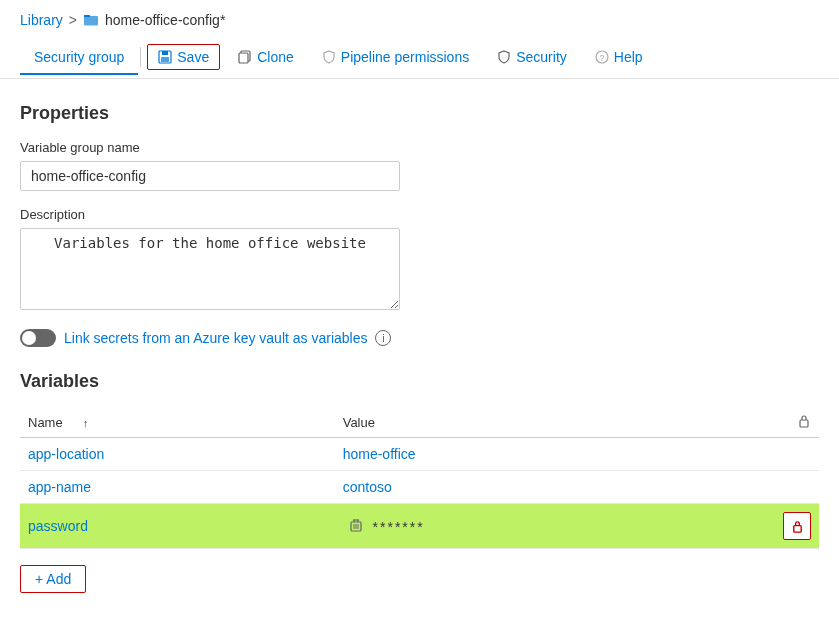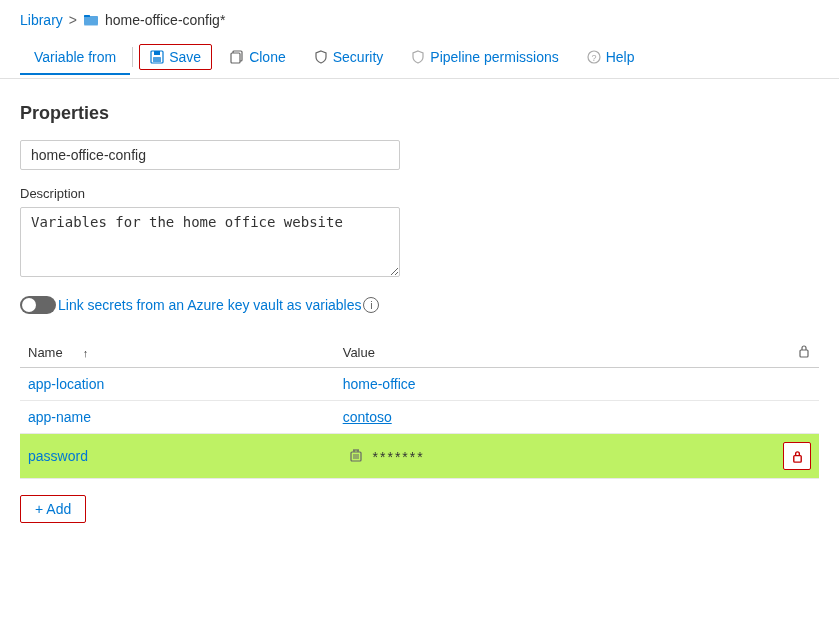--- a/index.html
+++ b/index.html
@@ -58,28 +58,29 @@
     .form-input {
       width: 380px;
       padding: 6px 10px;
       border: 1px solid #ccc;
       border-radius: 2px;
       font-size: 14px;
       color: #333;
       outline: none;
     }
     textarea.form-input {
-      height: 70px;
+      height: 82px;
       resize: vertical;
+      text-align: center;
     }
 
     .toggle-row {
       display: flex;
       align-items: center;
-      gap: 2px;
+      gap: 8px;
       margin: 16px 0 24px 0;
     }
     .toggle {
       width: 36px;
       height: 18px;
       background: #666;
       border-radius: 10px;
       position: relative;
       cursor: pointer;
     }
@@ -177,87 +178,89 @@
   <svg width="16" height="16" viewBox="0 0 16 16" fill="none" xmlns="http://www.w3.org/2000/svg">
     <rect x="1" y="4" width="14" height="10" rx="1" fill="#0078d4" opacity="0.3"></rect>
     <rect x="1" y="3" width="6" height="2" rx="0.5" fill="#0078d4"></rect>
     <rect x="1" y="4" width="14" height="9" rx="1" fill="#0078d4" opacity="0.5"></rect>
   </svg>
   <span class="current">home-office-config*</span>
 </div>
 
 <div class="toolbar">
   <div class="tab-item active">
-    <span>Variable from</span>
+    <span>Security group</span>
   </div>
   <div class="toolbar-sep"></div>
   <div class="tab-item save-tab">
 
     <svg width="14" height="14" viewBox="0 0 14 14" fill="#0078d4">
       <rect x="1" y="1" width="12" height="12" rx="1" fill="none" stroke="#0078d4" stroke-width="1.2"></rect>
       <rect x="4" y="1" width="6" height="4" fill="#0078d4"></rect>
       <rect x="3" y="7" width="8" height="5" rx="0.5" fill="#0078d4" opacity="0.7"></rect>
     </svg>
     <span>Save</span>
   </div>
   <div class="tab-item">
 
     <svg width="14" height="14" viewBox="0 0 14 14" fill="none">
       <rect x="3" y="1" width="9" height="10" rx="1" stroke="#666" stroke-width="1.2"></rect>
       <rect x="1" y="3" width="9" height="10" rx="1" fill="white" stroke="#666" stroke-width="1.2"></rect>
     </svg>
     <span>Clone</span>
   </div>
   <div class="tab-item">
+    <svg width="14" height="14" viewBox="0 0 14 14" fill="none">
+      <path d="M7 1L12 3v4c0 3-2.5 5-5 6C4.5 12 2 10 2 7V3L7 1z" stroke="#aaa" stroke-width="1.2" fill="none"></path>
+    </svg>
+    <span>Pipeline permissions</span>
+  </div>
+  <div class="tab-item">
 
     <svg width="14" height="14" viewBox="0 0 14 14" fill="none">
       <path d="M7 1L12 3v4c0 3-2.5 5-5 6C4.5 12 2 10 2 7V3L7 1z" stroke="#666" stroke-width="1.2" fill="none"></path>
     </svg>
     <span>Security</span>
-  </div>
-  <div class="tab-item">
-    <svg width="14" height="14" viewBox="0 0 14 14" fill="none">
-      <path d="M7 1L12 3v4c0 3-2.5 5-5 6C4.5 12 2 10 2 7V3L7 1z" stroke="#aaa" stroke-width="1.2" fill="none"></path>
-    </svg>
-    <span>Pipeline permissions</span>
   </div>
   <div class="tab-item">
 
     <svg width="14" height="14" viewBox="0 0 14 14" fill="none">
       <circle cx="7" cy="7" r="6" stroke="#aaa" stroke-width="1.2"></circle>
       <text x="7" y="11" text-anchor="middle" font-size="9" fill="#aaa">?</text>
     </svg>
     <span>Help</span>
   </div>
 </div>
 
 <div class="content">
 
   <div>
     <h2 class="section-title">Properties</h2>
 
     <div class="form-group">
+      <label class="form-label">Variable group name</label>
       <input type="text" class="form-input" value="home-office-config" style="">
     </div>
 
     <div class="form-group">
       <label class="form-label">Description</label>
       <textarea class="form-input" style="">Variables for the home office website</textarea>
     </div>
 
     <div class="toggle-row">
       <div class="toggle">
         <div class="toggle-knob"></div>
       </div>
       <span class="toggle-label">Link secrets from an Azure key vault as variables</span>
       <div class="info-icon">i</div>
     </div>
   </div>
 
   <div class="variables-section">
+    <h2 class="section-title">Variables</h2>
 
     <table class="variables-table">
       <thead>
         <tr>
           <th>
             <div class="th-name-row">
               <span>Name</span>
               <span class="header-sort">↑</span>
             </div>
           </th>
@@ -275,21 +278,21 @@
       <tbody>
 
         <tr>
           <td><span class="var-name" style="cursor:pointer;">app-location</span></td>
           <td><span class="var-value" style="cursor:pointer;">home-office</span></td>
           <td class="lock-icon-cell"></td>
         </tr>
 
         <tr>
           <td><span class="var-name" style="cursor:pointer;">app-name</span></td>
-          <td><span class="var-value" style="cursor:pointer;text-decoration:underline;">contoso</span></td>
+          <td><span class="var-value" style="cursor:pointer;">contoso</span></td>
           <td class="lock-icon-cell"></td>
         </tr>
 
         <tr class="highlighted">
           <td>
             <span class="var-name" style="cursor:pointer;">password</span>
           </td>
           <td>
             <button class="trash-btn" title="Delete">
               

